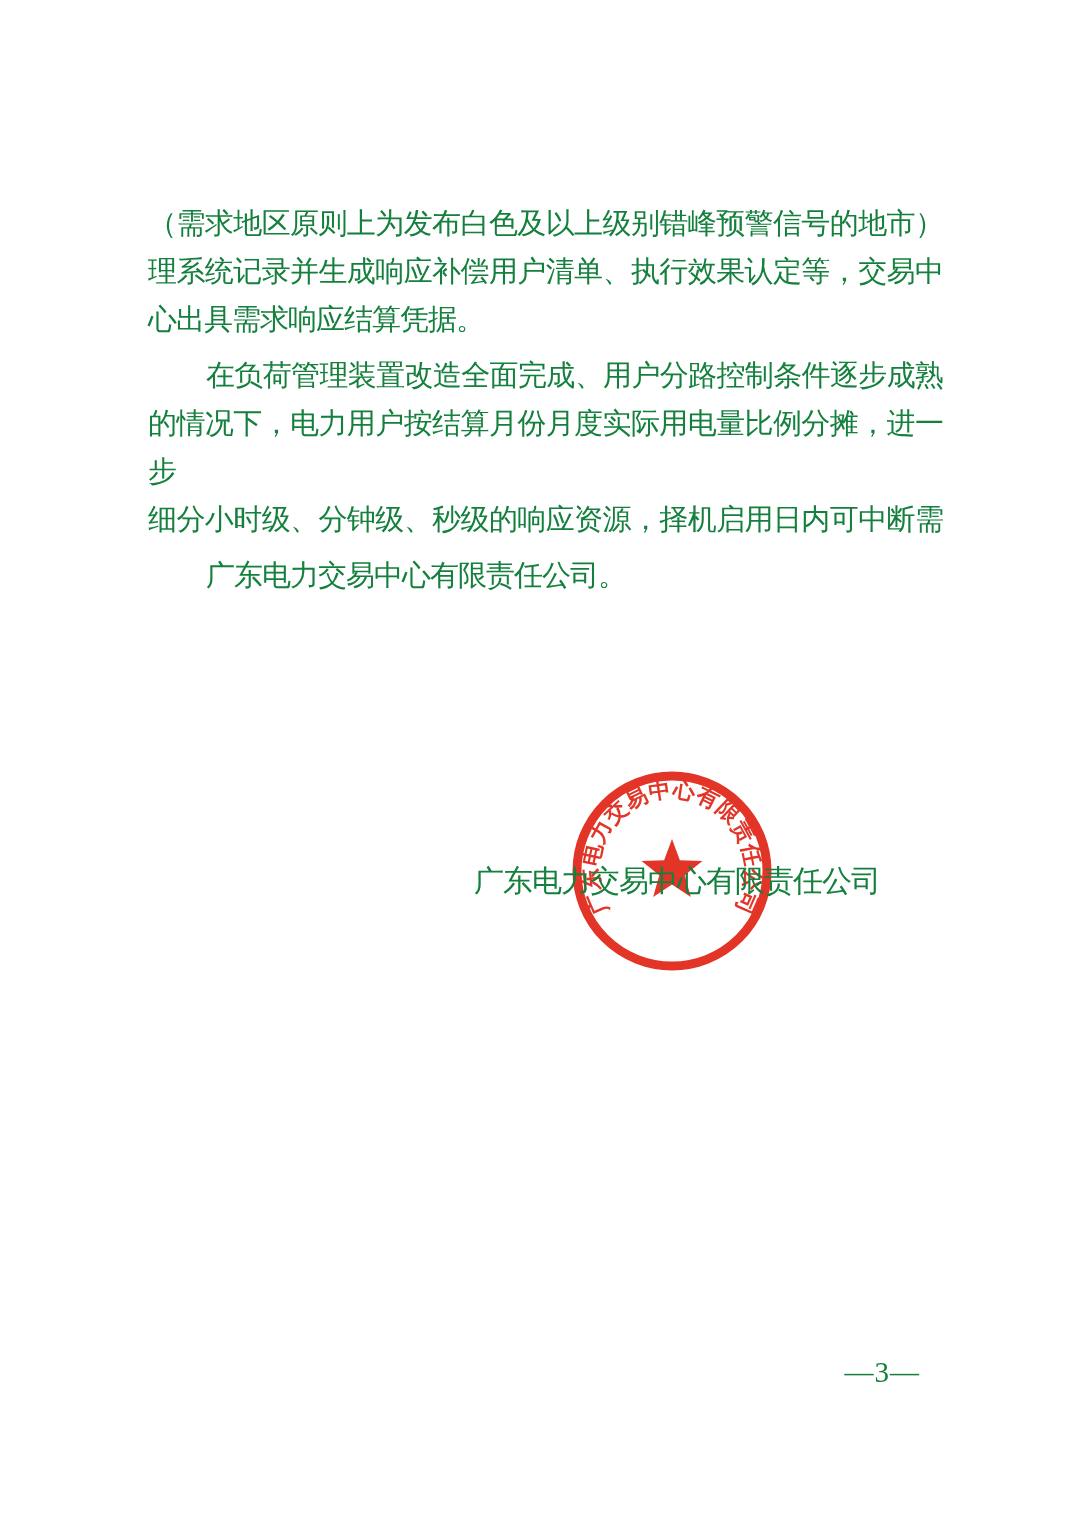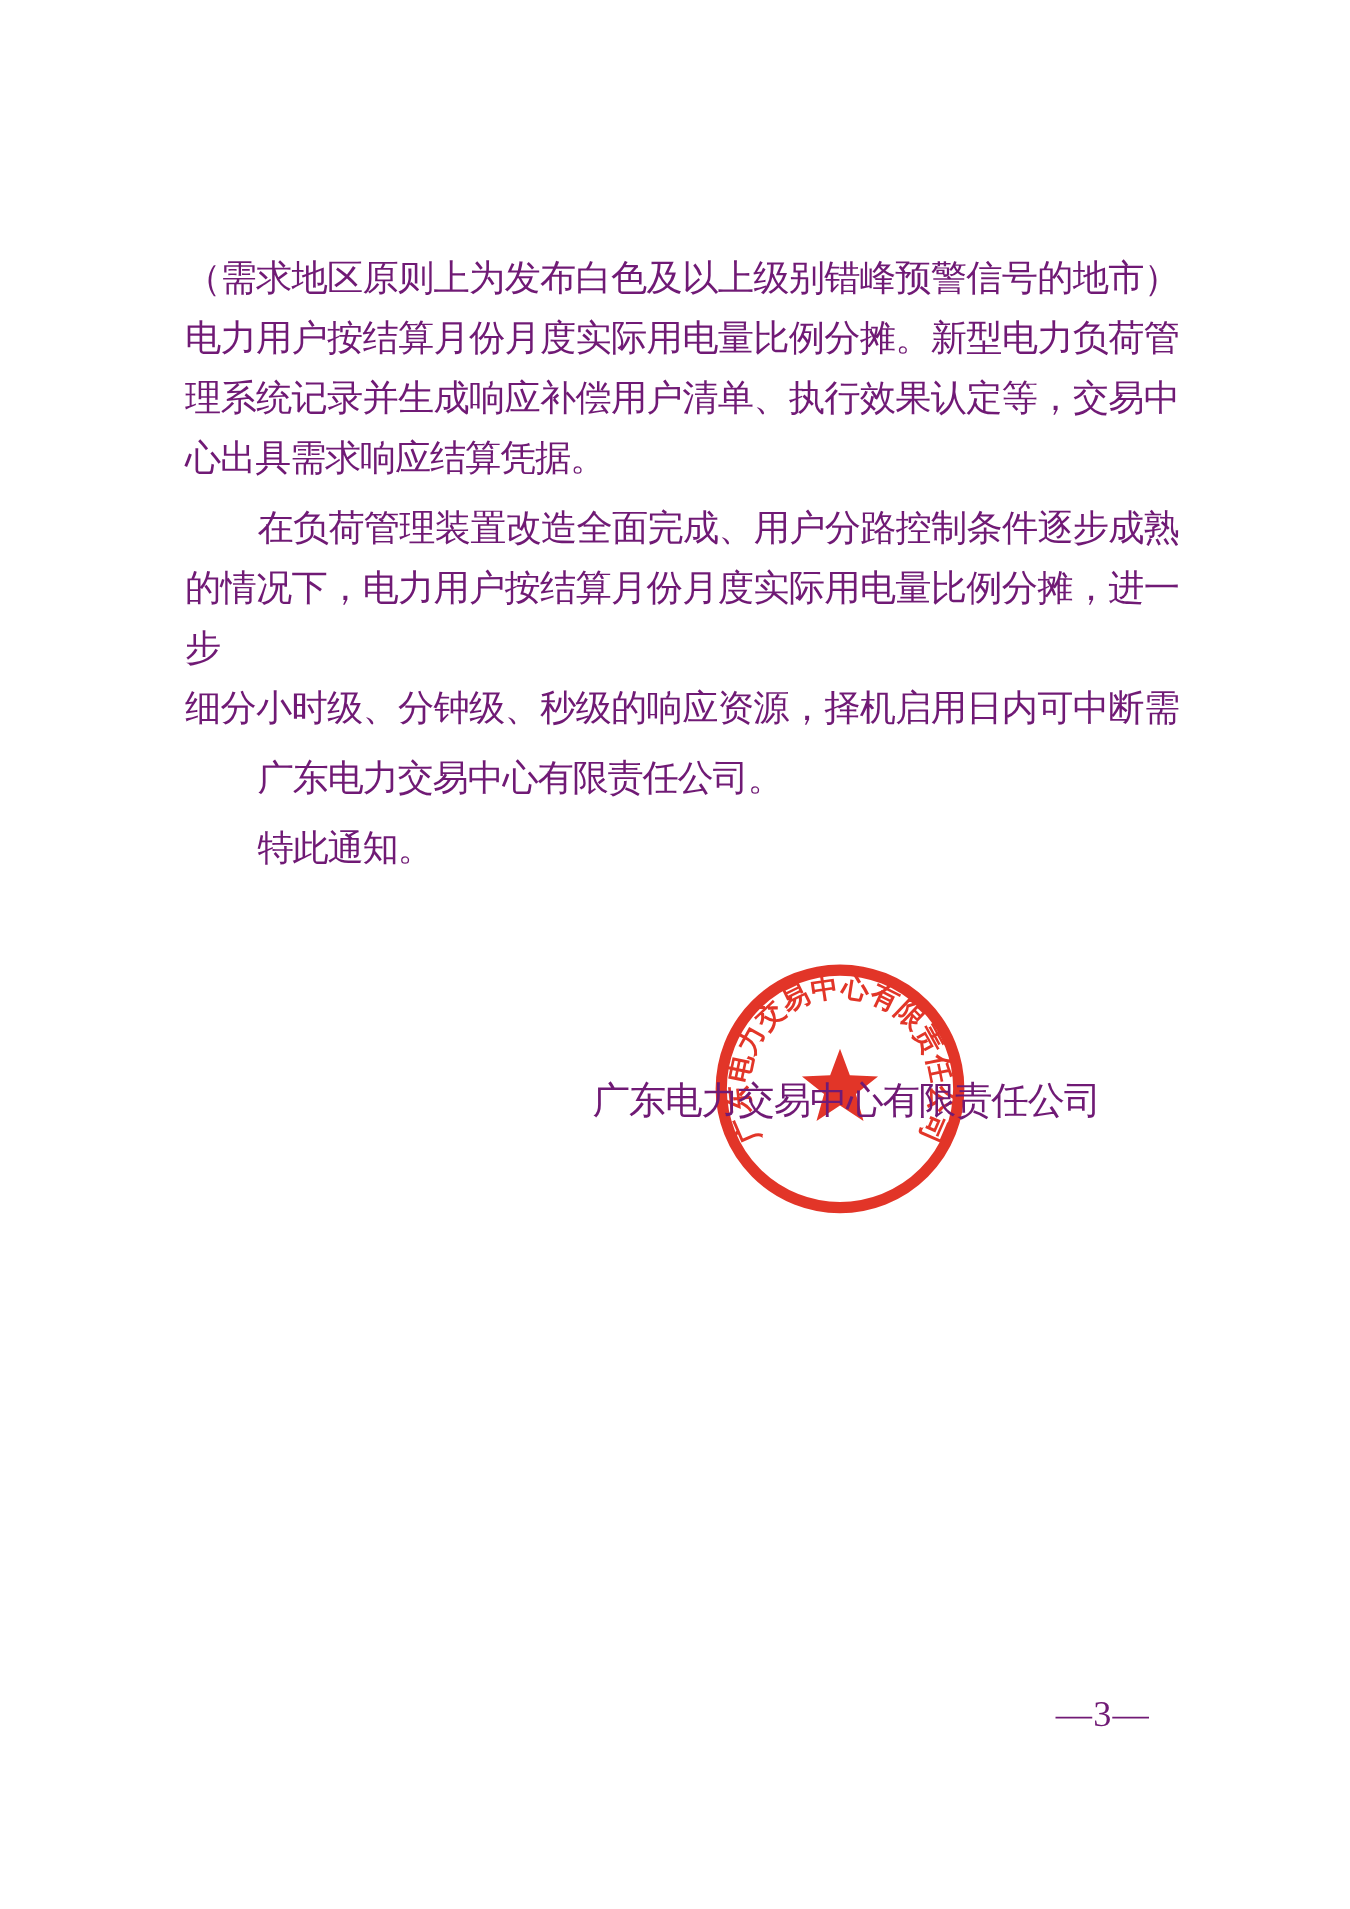--- a/index.html
+++ b/index.html
@@ -7,21 +7,21 @@
     padding: 0;
     background: #ffffff;
   }
   .page {
     position: relative;
     width: 1080px;
     height: 1527px;
     background: #ffffff;
     overflow: hidden;
     font-family: "Liberation Serif", "DejaVu Serif", serif;
-    color: #701a75;
+    color: #15803d;
   }
   
   .body-text {
     position: absolute;
     left: 148px;
     top: 199px;
     width: 795px;
     font-size: 29px;
     letter-spacing: -1px;
     line-height: 48px;
@@ -82,34 +82,30 @@
   }
 </style>
 </head>
 <body>
 
 <div class="page">
 
   <div class="body-text" id="paragraphs">
       <div class="paragraph">
         <div class="line fill">（需求地区原则上为发布白色及以上级别错峰预警信号的地市）</div>
-        <div class="line fill">电力用户按结算月份月度实际用电量比例分摊。新型电力负荷管</div>
         <div class="line fill">理系统记录并生成响应补偿用户清单、执行效果认定等，交易中</div>
         <div class="line">心出具需求响应结算凭据。</div>
       </div>
       <div class="paragraph">
         <div class="line fill indent">在负荷管理装置改造全面完成、用户分路控制条件逐步成熟</div>
         <div class="line fill">的情况下，电力用户按结算月份月度实际用电量比例分摊，进一步</div>
         <div class="line fill">细分小时级、分钟级、秒级的响应资源，择机启用日内可中断需</div>
       </div>
       <div class="paragraph">
         <div class="line indent">广东电力交易中心有限责任公司。</div>
-      </div>
-      <div class="paragraph">
-        <div class="line indent">特此通知。</div>
       </div>
     </div>
 
   <svg class="seal" viewBox="0 0 210 210" xmlns="http://www.w3.org/2000/svg">
     <defs>
       <path id="sealArc" d="M 42.2 144.2 A 74 74 0 1 1 167.8 144.2" fill="none"></path>
     </defs>
     <circle cx="105" cy="105" r="95" fill="none" stroke-width="9" stroke="#e02517"></circle>
     <polygon points="105,73 112.88,94.16 135.43,95.11 117.74,109.14 123.81,130.89 105,118.4 86.19,130.89 92.26,109.14 74.57,95.11 97.12,94.16" fill="#e02517"></polygon>
     <text fill="#e02517">

